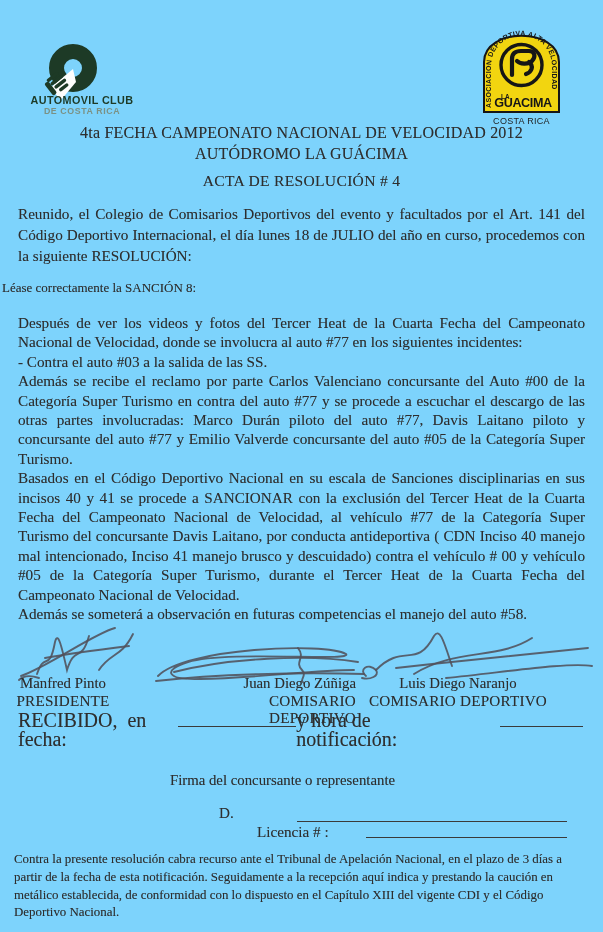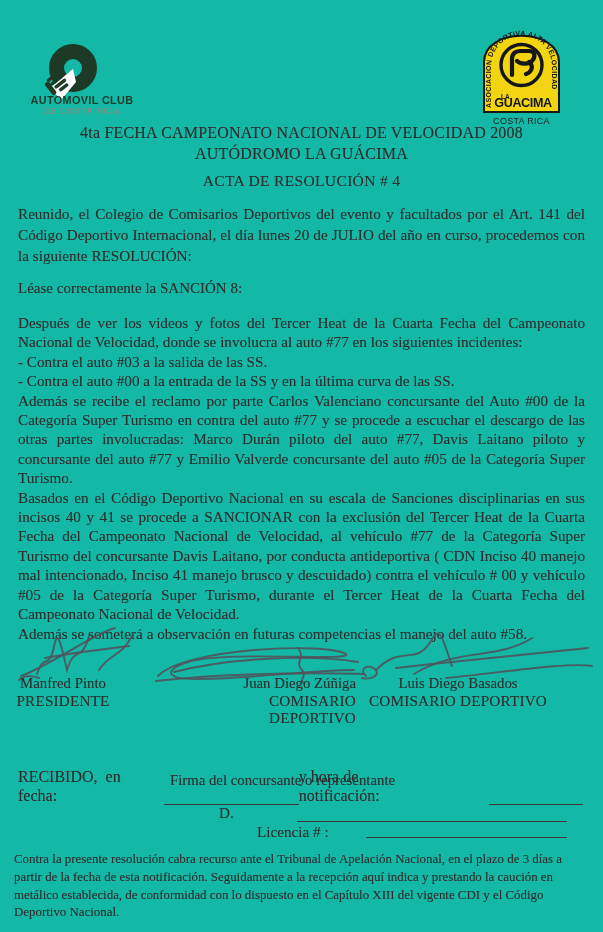--- a/index.html
+++ b/index.html
@@ -1,33 +1,33 @@
 <!DOCTYPE html>
 <html style="--ink: #2e2e2e; --line: #3a3a3a; --sig: #51515b; --logo_green: #1d3a26; --logo_green_light: #7b9184; --badge_yellow: #f2d510; --badge_black: #161616;"><head>
 <meta charset="utf-8">
 <style>
   html,body{margin:0;padding:0;background:#e8e8e8;}
   #page{
-    position:relative;width:603px;height:932px;background:#14b8a6;
+    position:relative;width:603px;height:932px;background:#7dd3fc;
     font-family:"Liberation Serif","DejaVu Serif",serif;
     color:var(--ink,#2e2e2e);overflow:hidden;margin:0 auto;
   }
   .abs{position:absolute;}
   .center{text-align:center;}
   .just{text-align:justify;}
   .title-block{top:122px;left:0;right:0;font-size:16px;line-height:21px;letter-spacing:.2px;}
   .acta{top:172px;left:0;right:0;font-size:15.6px;letter-spacing:.3px;}
   .intro{top:203px;left:18px;width:567px;font-size:15.2px;line-height:21px;}
-  .lease{top:280px;left:18px;width:567px;font-size:15px;}
+  .lease{top:280px;left:2px;width:567px;font-size:13px;}
   .mainblock{top:313px;left:18px;width:567px;font-size:15.2px;line-height:19.4px;}
   .mainblock p{margin:0;}
   .sig-label{font-size:14.8px;line-height:17px;}
   .sig-label .role{font-size:15.2px;letter-spacing:.2px;}
   .sigstroke path{fill:none;stroke:var(--sig,#50505a);stroke-width:1.9;stroke-linecap:round;opacity:.88;}
-  .recibido-row{top:767px;left:18px;right:20px;display:flex;align-items:flex-end;font-size:16px;line-height:19px;}
+  .recibido-row{top:711px;left:18px;right:20px;display:flex;align-items:flex-start;font-size:20px;line-height:19px;}
   .uline{border-bottom:1.4px solid var(--line,#3a3a3a);height:15px;display:inline-block;}
   .firma{top:772px;left:0;right:38px;font-size:14.8px;}
   .flabel{font-size:15.2px;}
   .hline{border-top:1.5px solid var(--line,#3a3a3a);height:0;}
   .footer-note{top:851px;left:14px;width:578px;font-size:12.9px;line-height:17.8px;}
   svg text{font-family:"Liberation Sans","DejaVu Sans",sans-serif;}
   .serif-note{text-shadow:0 0 .4px rgba(40,40,40,.35);}
 </style>
 </head>
 <body>
@@ -59,32 +59,31 @@
       <textPath href="#arcPath" startOffset="2">ASOCIACION DEPORTIVA ALTA VELOCIDAD</textPath>
     </text>
     <circle cx="51.5" cy="49" r="20.5" fill="none" stroke="#161616" stroke-width="3.4"></circle>
     <path d="M42,59 L42,43 C42,37 46,35 51,35 L59,35 C65,35 66,41 62,45 C58,49 50,48 47,45 M59,46 C64,50 62,56 56,58" fill="none" stroke="#161616" stroke-width="4.2" stroke-linecap="round"></path>
     <text x="31" y="83" font-size="6.4" font-weight="bold" fill="#161616">LA</text>
     <text x="53" y="91" text-anchor="middle" font-size="12.6" font-weight="bold" letter-spacing="-0.4" fill="#161616">GUACIMA</text>
     <text x="51.5" y="108" text-anchor="middle" font-size="9" letter-spacing="0.3" fill="#1d1d1d">COSTA RICA</text>
   </svg>
 
   <div class="abs center title-block serif-note">
-    <div>4ta FECHA CAMPEONATO NACIONAL DE VELOCIDAD 2008</div>
+    <div>4ta FECHA CAMPEONATO NACIONAL DE VELOCIDAD 2012</div>
     <div>AUTÓDROMO LA GUÁCIMA</div>
   </div>
   <div class="abs center acta serif-note">ACTA DE RESOLUCIÓN # 4</div>
 
-  <div class="abs just intro serif-note">Reunido, el Colegio de Comisarios Deportivos del evento y facultados por el Art. 141 del Código Deportivo Internacional, el día lunes 20 de JULIO del año en curso, procedemos con la siguiente RESOLUCIÓN:</div>
+  <div class="abs just intro serif-note">Reunido, el Colegio de Comisarios Deportivos del evento y facultados por el Art. 141 del Código Deportivo Internacional, el día lunes 18 de JULIO del año en curso, procedemos con la siguiente RESOLUCIÓN:</div>
   <div class="abs lease serif-note">Léase correctamente la SANCIÓN 8:</div>
 
   <div class="abs just mainblock serif-note">
     <p>Después de ver los videos y fotos del Tercer Heat de la Cuarta Fecha del Campeonato Nacional de Velocidad, donde se involucra al auto #77 en los siguientes incidentes:</p>
     <p>- Contra el auto #03 a la salida de las SS.</p>
-    <p>- Contra el auto #00 a la entrada de la SS y en la última curva de las SS.</p>
     <p>Además se recibe el reclamo por parte Carlos Valenciano concursante del Auto #00 de la Categoría Super Turismo en contra del auto #77 y se procede a escuchar el descargo de las otras partes involucradas: Marco Durán piloto del auto #77, Davis Laitano piloto y concursante del auto #77 y Emilio Valverde concursante del auto #05  de la Categoría Super Turismo.</p>
     <p>Basados en el Código Deportivo Nacional en su escala de Sanciones disciplinarias en sus incisos 40 y 41 se procede a SANCIONAR con la exclusión del Tercer Heat de la  Cuarta Fecha del Campeonato Nacional de Velocidad, al vehículo #77 de la Categoría Super Turismo del concursante Davis Laitano, por conducta antideportiva ( CDN Inciso 40 manejo mal intencionado, Inciso 41 manejo brusco y descuidado) contra el vehículo # 00 y vehículo #05 de la Categoría Super Turismo, durante el Tercer Heat de la Cuarta  Fecha del Campeonato Nacional de Velocidad.</p>
     <p>Además se someterá a observación en futuras competencias el manejo del auto #58.</p>
   </div>
 
   <svg class="abs sigstroke" style="left:15px;top:624px;" width="128" height="60" viewBox="0 0 128 60">
     <path d="M6,52 C34,42 78,10 100,4"></path>
     <path d="M22,50 C30,26 34,50 40,18 C43,6 47,24 52,46 C60,20 66,40 74,12"></path>
     <path d="M30,34 C52,30 82,26 114,22"></path>
     <path d="M84,46 C96,28 106,34 118,10"></path>
@@ -106,21 +105,21 @@
 
   <div class="abs center sig-label serif-note" style="left:3px;top:675px;width:120px;">
     <div>Manfred Pinto</div>
     <div class="role">PRESIDENTE</div>
   </div>
   <div class="abs center sig-label serif-note" style="left:180px;top:675px;width:176px;text-align:right;">
     <div>Juan Diego Zúñiga</div>
     <div class="role">COMISARIO DEPORTIVO</div>
   </div>
   <div class="abs center sig-label serif-note" style="left:365px;top:675px;width:186px;">
-    <div>Luis Diego Basados</div>
+    <div>Luis Diego Naranjo</div>
     <div class="role">COMISARIO DEPORTIVO</div>
   </div>
 
   <div class="abs recibido-row serif-note">
     <span>RECIBIDO,&nbsp; en fecha:</span>
     <span class="uline" style="width:141px;margin-left:6px;"></span>
     <span>y hora de notificación:</span>
     <span class="uline" style="width:98px;margin-left:52px;"></span>
   </div>
 

